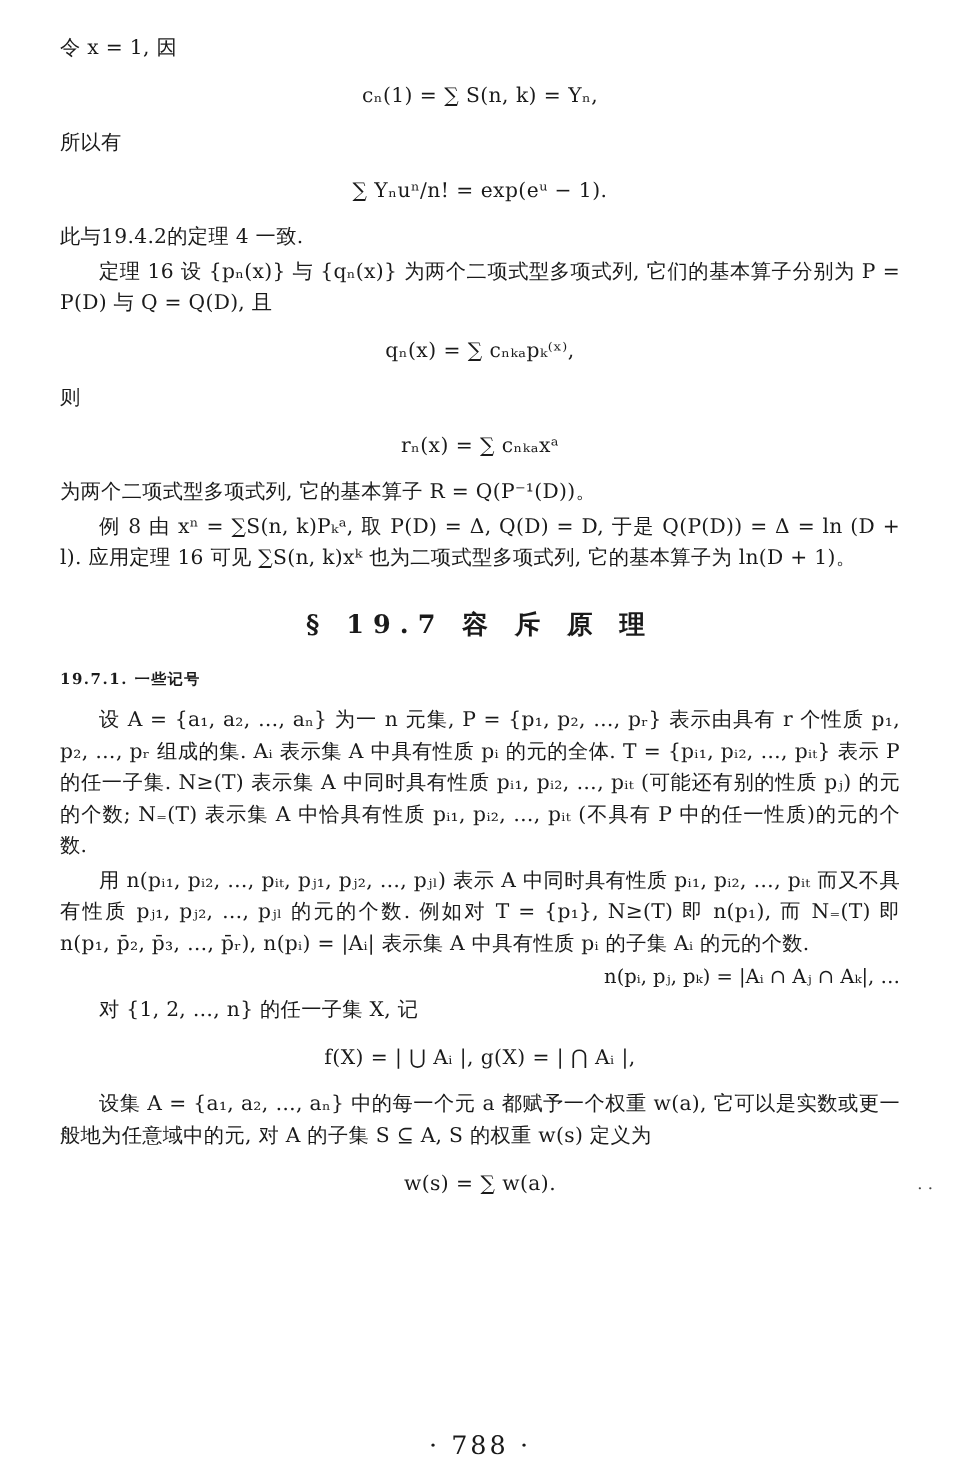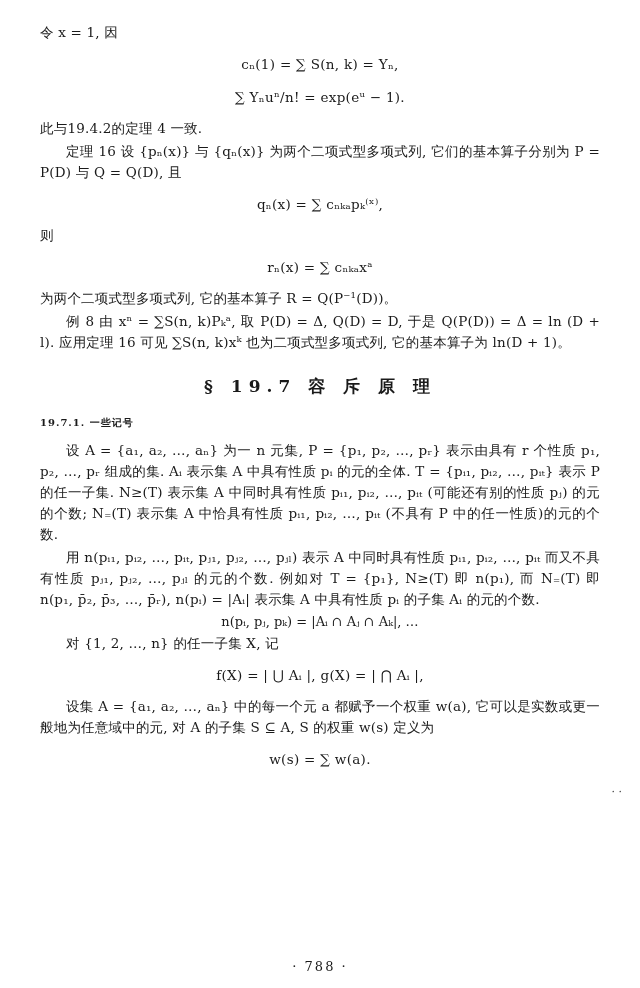--- a/index.html
+++ b/index.html
@@ -47,52 +47,53 @@
     font-weight:bold;
     margin:14px 0 10px 0;
     letter-spacing:1px;
   }
   .footer{
     position:absolute;
     left:0;
     bottom:14px;
     width:640px;
     text-align:center;
-    font-size:13px;
+    font-size:17px;
     letter-spacing:2px;
   }
   .dotmark{
     position:absolute;
     right:18px;
     top:786px;
     font-size:11px;
     color:#444;
   }
   .bullet-line{
     text-indent:0;
     padding-left:18px;
   }
   .ctr-small{
-    text-align:center;
+    text-align:right;
     font-size:13px;
     line-height:20px;
     margin:1px 0;
   }
 </style>
 </head>
 <body>
 
 <div class="page">
 
   <p class="para noindent">令 x = 1, 因</p>
 
   <div class="formula">
     <span>cₙ(1) = ∑  S(n, k) = Yₙ,</span>
   </div>
 
+  <p class="para noindent">所以有</p>
 
   <div class="formula">
     <span>∑ Yₙuⁿ/n! = exp(eᵘ − 1).</span>
   </div>
 
   <p class="para noindent">此与19.4.2的定理 4 一致.</p>
 
   <p class="para indent">定理 16   设 {pₙ(x)} 与 {qₙ(x)} 为两个二项式型多项式列, 它们的基本算子分别为 P = P(D) 与 Q = Q(D), 且</p>
 
   <div class="formula">

